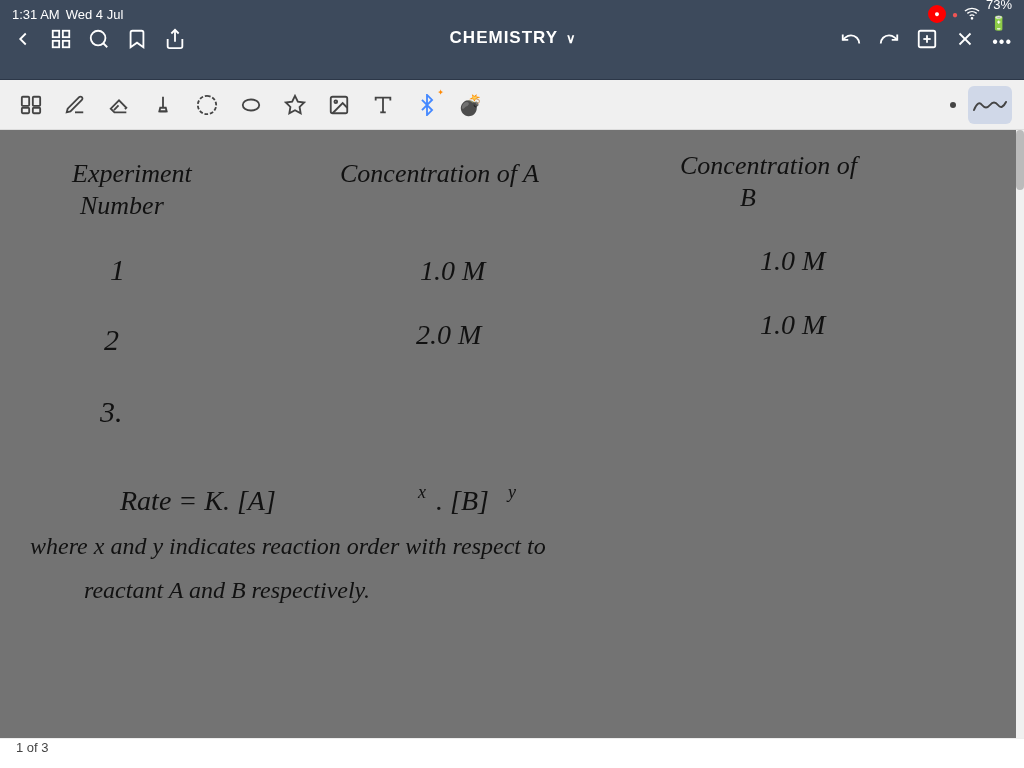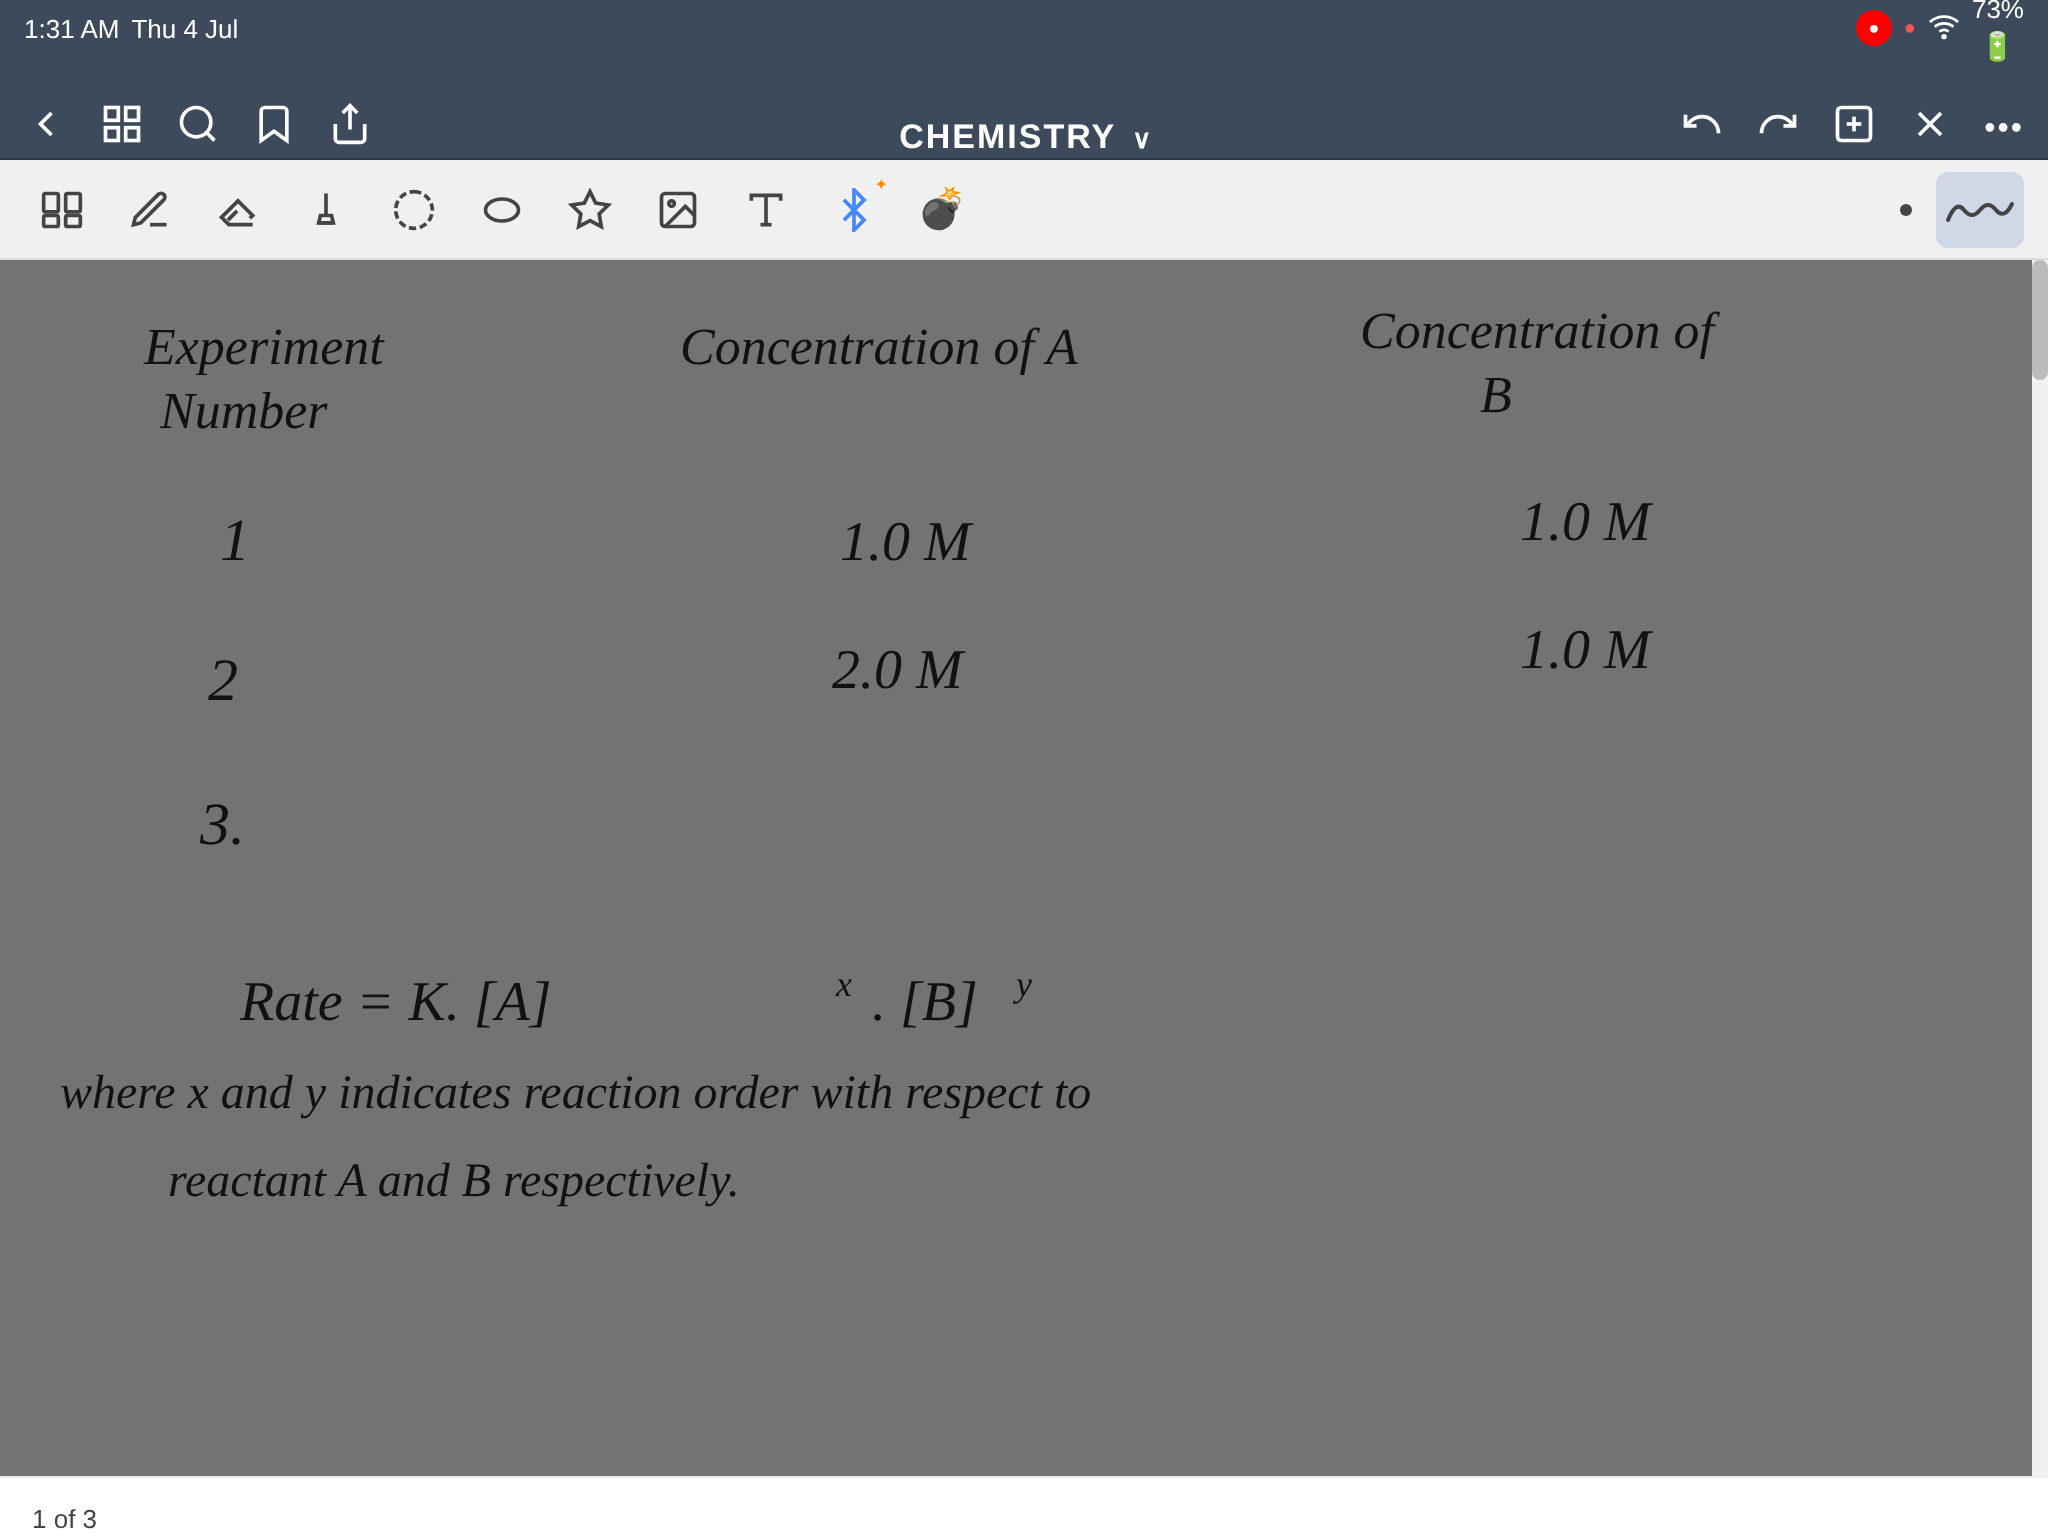--- a/index.html
+++ b/index.html
@@ -43,21 +43,21 @@
       justify-content: center;
       font-size: 9px;
       color: white;
     }
 
     
     #top-toolbar {
       background: #3d4a5c;
       height: 52px;
       display: flex;
-      align-items: flex-end;
+      align-items: flex-start;
       justify-content: space-between;
       padding: 0 12px;
       border-bottom: 1px solid #2c3748;
     }
     #toolbar-left {
       display: flex;
       align-items: center;
       gap: 16px;
     }
     #toolbar-center {
@@ -134,21 +134,21 @@
       position: relative;
       overflow: hidden;
     }
 
     
     #bottom-bar {
       background: white;
       height: 30px;
       border-top: 1px solid #eee;
       display: flex;
-      align-items: flex-end;
+      align-items: flex-start;
       padding: 1px 16px;
       font-size: 13px;
       color: #444;
     }
 
     
     #page-content {
       position: relative;
       width: 100%;
       height: 100%;
@@ -172,21 +172,21 @@
       background: #bbb;
       border-radius: 4px;
     }
   </style>
 </head>
 <body>
 
 <div id="status-bar">
   <div id="status-left">
     <span>1:31 AM</span>
-    <span>Thu 4 Jul</span>
+    <span>Wed 4 Jul</span>
   </div>
   <div id="status-right">
     <span>
       <span class="record-dot">●</span>
     </span>
     <span style="color:#e55;font-size:10px;">●</span>
     <span>
       <svg width="16" height="16" viewBox="0 0 24 24" fill="none" stroke="white" stroke-width="2">
         <path d="M5 12.55a11 11 0 0 1 14.08 0"></path>
         <path d="M1.42 9a16 16 0 0 1 21.16 0"></path>

